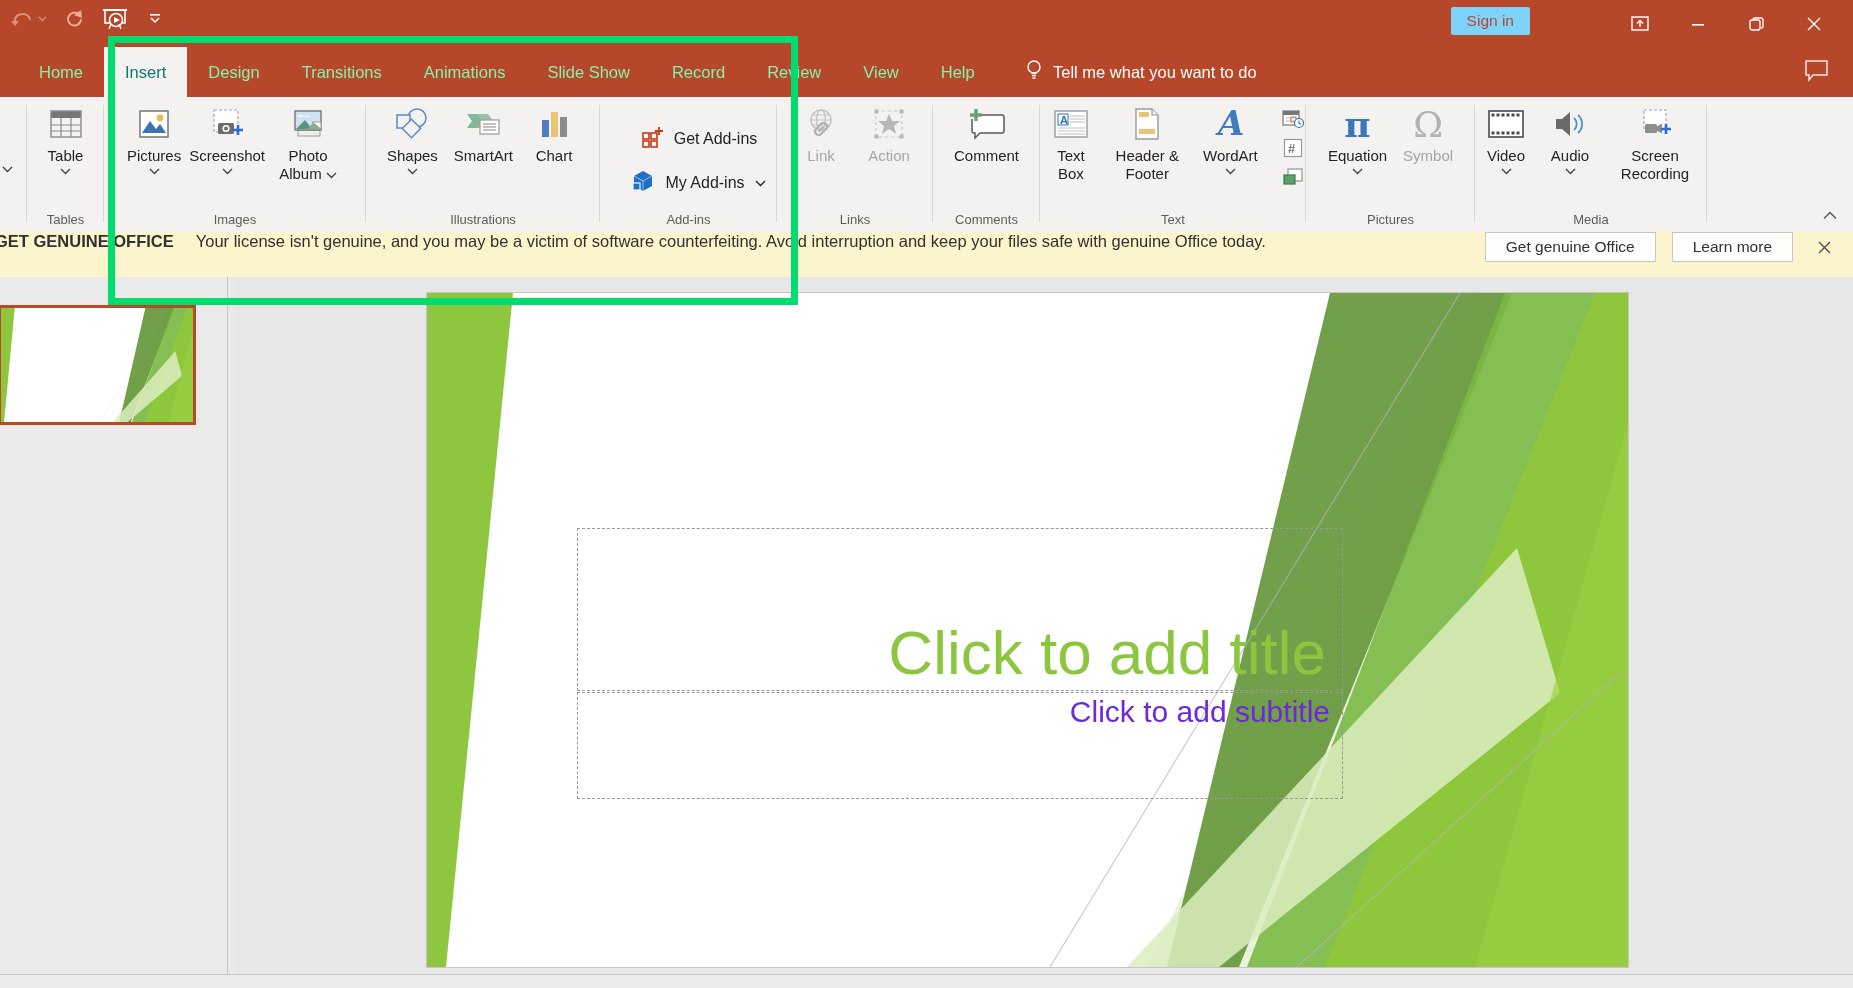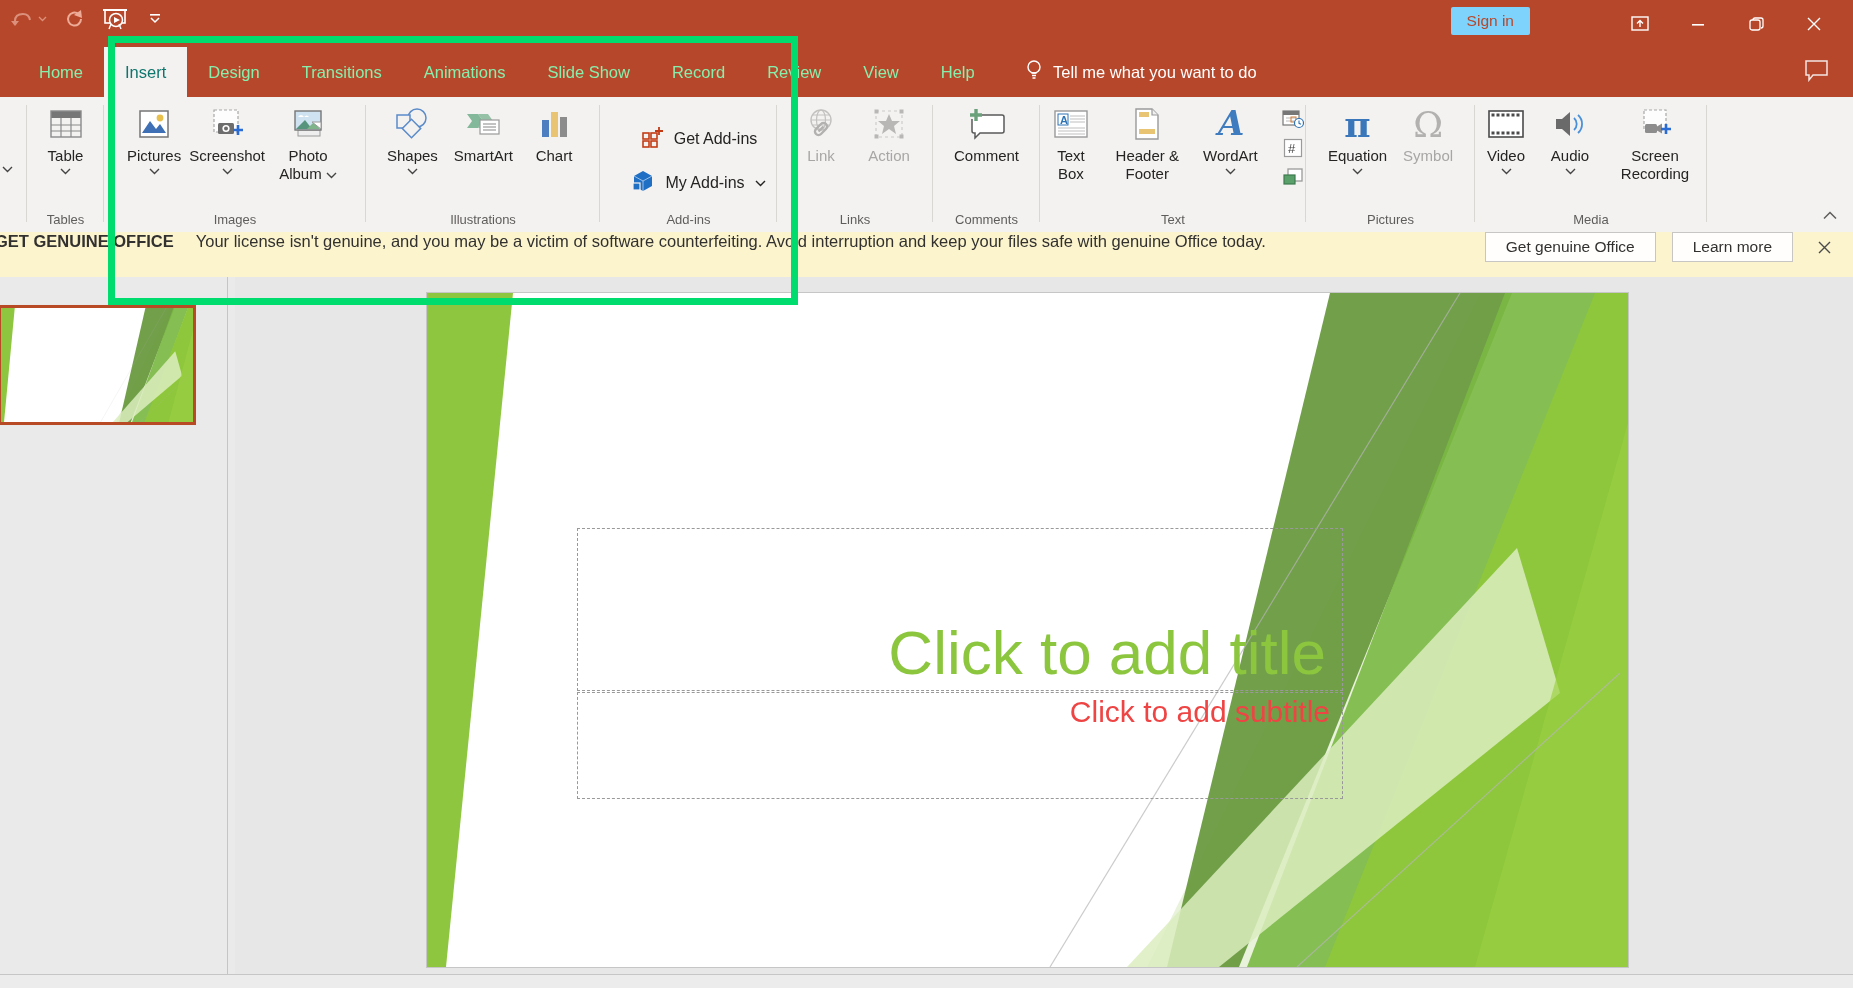--- a/index.html
+++ b/index.html
@@ -53,21 +53,21 @@
   .panel{position:absolute;left:0;top:0;bottom:0;width:235px;background:#eaeaea}
   .paneldiv{position:absolute;left:227px;top:0;bottom:0;width:1px;background:#c5c5c5}
   .thumb{position:absolute;left:-2px;top:28px;width:192px;height:114px;background:#fff;border:3px solid #b94a26;outline:1px solid #e8e8e8;cursor:pointer}
   .thumb svg{position:absolute;inset:0;width:100%;height:100%}
   .slide{position:absolute;left:427px;top:16px;width:1201px;height:674px;background:#fff;box-shadow:0 0 0 1px #c6c6c6}
   .slidesvg{position:absolute;inset:0;width:100%;height:100%}
   .ph{position:absolute;border:1px dashed #999;box-sizing:border-box}
   .ph-title{left:150px;top:235px;width:766px;height:163px}
   .ph-title .phtxt{position:absolute;right:16px;bottom:2px;font-size:62px;color:#8cc63f;white-space:nowrap}
   .ph-sub{left:150px;top:399px;width:766px;height:107px}
-  .ph-sub .phtxt{position:absolute;right:12px;top:2px;font-size:30px;color:#ef4444;white-space:nowrap}
+  .ph-sub .phtxt{position:absolute;right:12px;top:2px;font-size:30px;color:#6d28d9;white-space:nowrap}
   .statusbar{position:absolute;left:0;top:974px;right:0;height:14px;background:#ececec;border-top:1px solid #c6c6c6;border-bottom:1px solid #d9d9d9}
   
   .anno{position:absolute;left:108px;top:36px;width:690px;height:269px;border:7px solid #00dc6e;box-sizing:border-box;z-index:60;pointer-events:none}
 </style>
 </head>
 <body>
 
 <div class="screen">
 
   <svg width="0" height="0" style="position:absolute">

